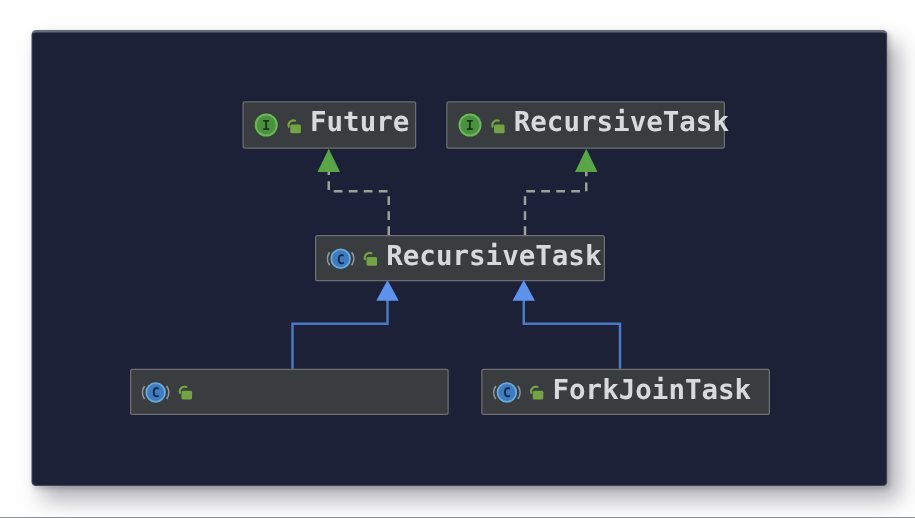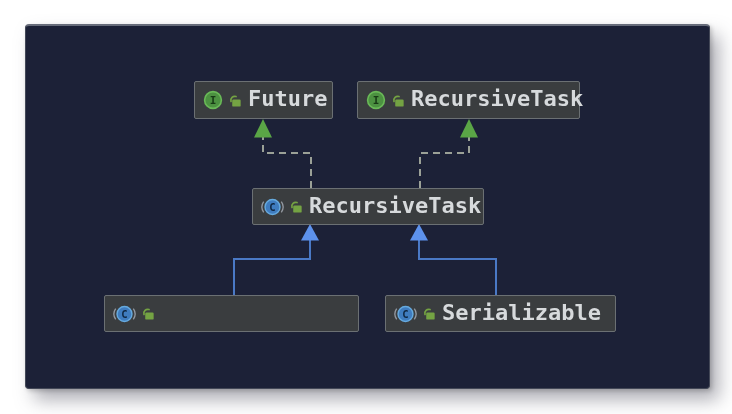--- a/index.html
+++ b/index.html
@@ -141,16 +141,16 @@
         <circle cx="12" cy="10" r="7.8" fill="#3f7cbf" stroke="#66aade" stroke-width="1.5"></circle>
         <text x="12" y="14" class="ct">C</text>
       </svg>
     </span>
     <span class="icon">
       <svg width="15" height="15" viewBox="0 0 16 16">
         <path d="M3.2,9 A4.2,4.2 0 0 1 8.6,3.8" fill="none" stroke="#74a343" stroke-width="1.8" stroke-linecap="round"></path>
         <rect x="4.5" y="7" width="9" height="7.5" rx="1.3" fill="#74a343"></rect>
       </svg>
     </span>
-    <span class="label">Serializable</span>
+    <span class="label">ForkJoinTask</span>
   </div>
 
 </div>
 
 </body></html>

